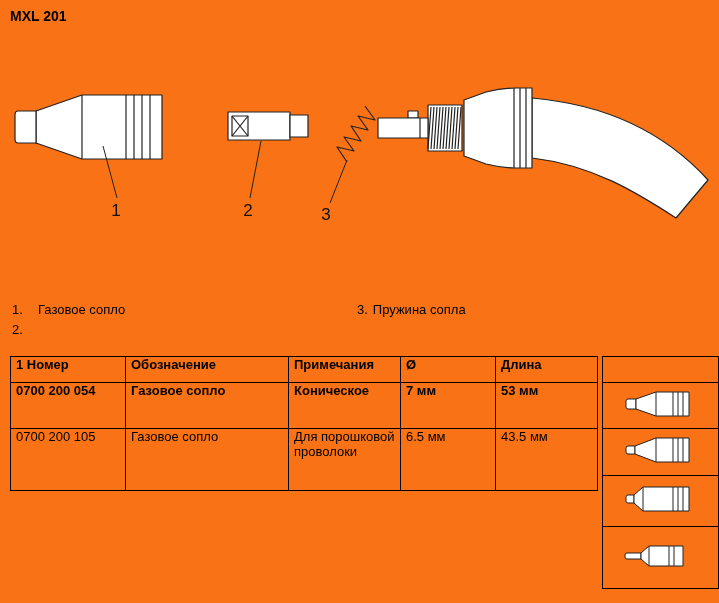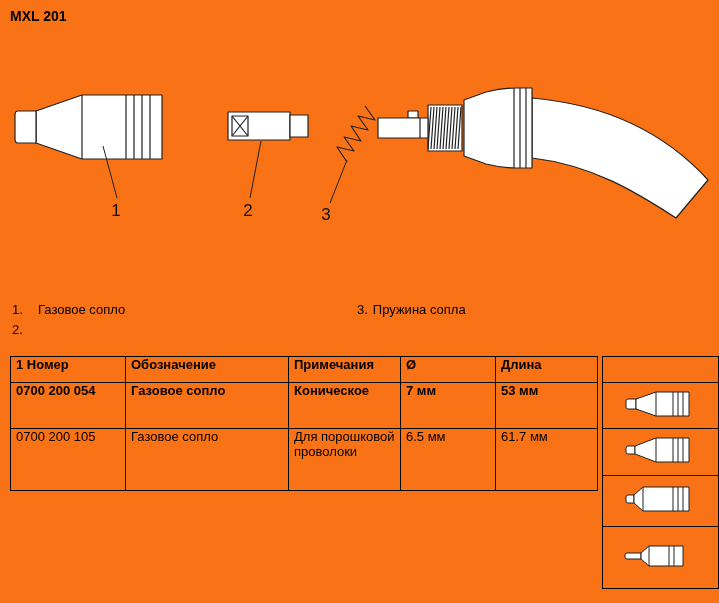--- a/index.html
+++ b/index.html
@@ -127,21 +127,21 @@
           <td>Газовое сопло</td>
           <td>Коническое</td>
           <td>7 мм</td>
           <td>53 мм</td>
         </tr>
         <tr class="r4">
           <td>0700 200 105</td>
           <td>Газовое сопло</td>
           <td>Для порошковой проволоки</td>
           <td>6.5 мм</td>
-          <td>61.7 мм</td>
+          <td>43.5 мм</td>
         </tr>
       </tbody>
     </table>
 
     <table class="icon-table">
       <thead>
         <tr class="r-head">
           <th></th>
         </tr>
       </thead>

